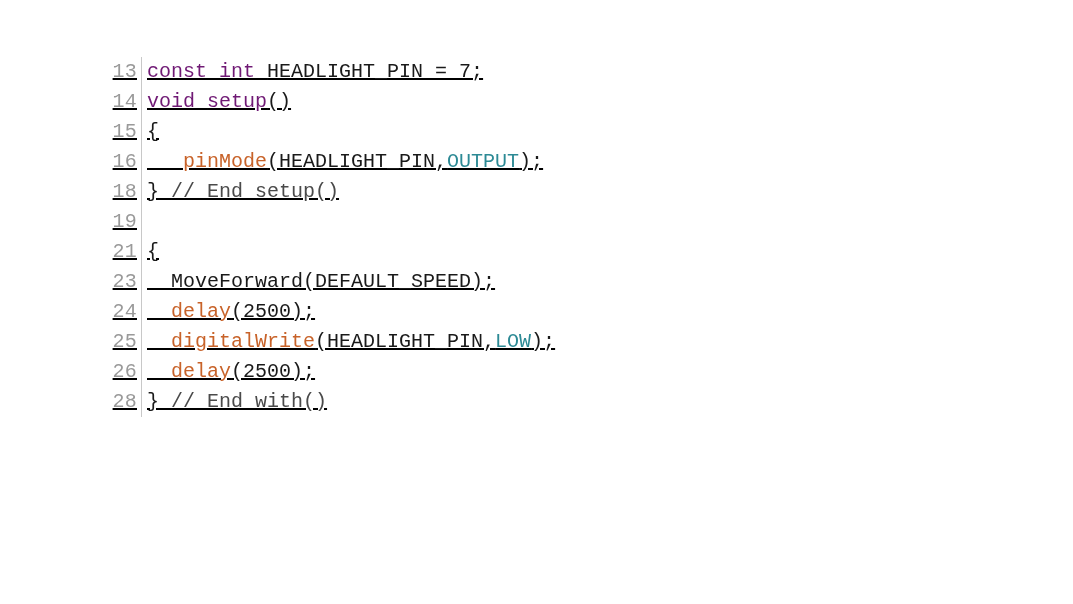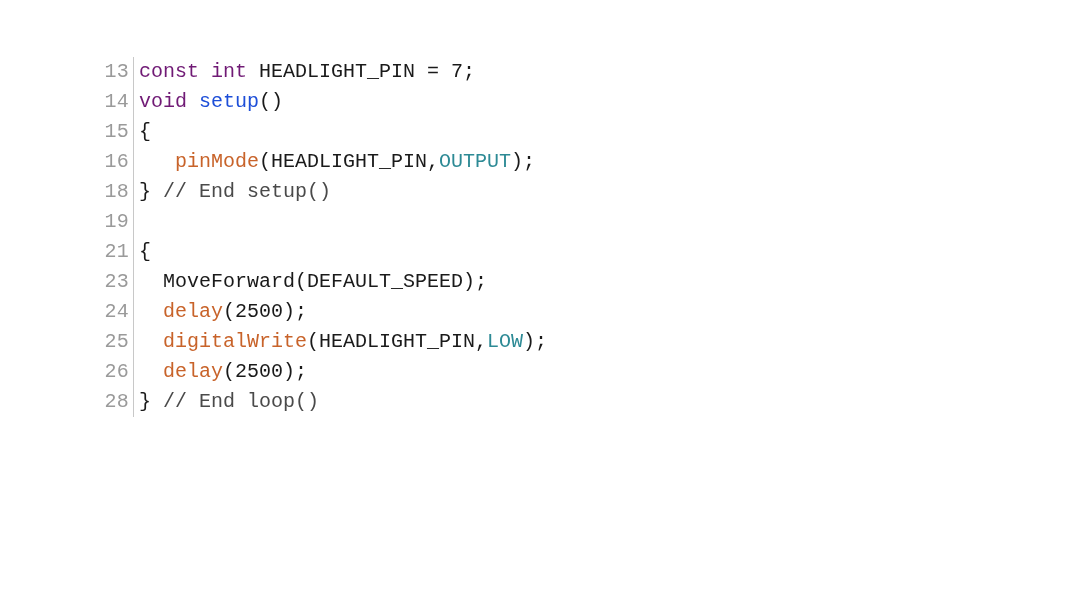--- a/index.html
+++ b/index.html
@@ -18,23 +18,24 @@
   #page {
     position: relative;
     width: 1073px;
     height: 604px;
     background: #ffffff;
   }
 
   
   #code-listing {
     position: absolute;
-    left: 96px;
+    left: 104px;
     top: 57px;
     width: 940px;
+    text-decoration: underline;
   }
 
   .code-line {
     display: flex;
     align-items: flex-start;
     height: 30px;
     line-height: 30px;
     white-space: pre;
   }
 
@@ -56,21 +57,21 @@
     padding-left: 5px;
     font-size: 20px;
     color: #1a1a1a;
     white-space: pre;
     letter-spacing: 0px;
   }
 
   
   .tk-kw       { color: #701a75; }  
   .tk-const    { color: #2d8a95; }  
-  .tk-fn       { color: #1d4ed8; }  
+  .tk-fn       { color: #701a75; }  
   .tk-lib      { color: #c8632a; }  
   .tk-plain    { color: #1a1a1a; }
   .tk-comment  { color: #7d7d7d; font-style: italic; }
   .tk-comment-plain { color: #4a4a4a; }
 
   
   #figure-caption {
     position: absolute;
     left: 55px;
     top: 552px;
@@ -92,18 +93,18 @@
       <div class="code-line"><span class="gutter">14</span><span class="code-text"><span class="tk-kw">void </span><span class="tk-fn">setup</span><span class="tk-plain">()</span></span></div>
       <div class="code-line"><span class="gutter">15</span><span class="code-text"><span class="tk-plain">{</span></span></div>
       <div class="code-line"><span class="gutter">16</span><span class="code-text"><span class="tk-plain">   </span><span class="tk-lib">pinMode</span><span class="tk-plain">(HEADLIGHT_PIN,</span><span class="tk-const">OUTPUT</span><span class="tk-plain">);</span></span></div>
       <div class="code-line"><span class="gutter">18</span><span class="code-text"><span class="tk-plain">} </span><span class="tk-comment-plain">// End setup()</span></span></div>
       <div class="code-line"><span class="gutter">19</span><span class="code-text"></span></div>
       <div class="code-line"><span class="gutter">21</span><span class="code-text"><span class="tk-plain">{</span></span></div>
       <div class="code-line"><span class="gutter">23</span><span class="code-text"><span class="tk-plain">  MoveForward(DEFAULT_SPEED);</span></span></div>
       <div class="code-line"><span class="gutter">24</span><span class="code-text"><span class="tk-plain">  </span><span class="tk-lib">delay</span><span class="tk-plain">(2500);</span></span></div>
       <div class="code-line"><span class="gutter">25</span><span class="code-text"><span class="tk-plain">  </span><span class="tk-lib">digitalWrite</span><span class="tk-plain">(HEADLIGHT_PIN,</span><span class="tk-const">LOW</span><span class="tk-plain">);</span></span></div>
       <div class="code-line"><span class="gutter">26</span><span class="code-text"><span class="tk-plain">  </span><span class="tk-lib">delay</span><span class="tk-plain">(2500);</span></span></div>
-      <div class="code-line"><span class="gutter">28</span><span class="code-text"><span class="tk-plain">} </span><span class="tk-comment-plain">// End loop()</span></span></div>
+      <div class="code-line"><span class="gutter">28</span><span class="code-text"><span class="tk-plain">} </span><span class="tk-comment-plain">// End with()</span></span></div>
     </div>
 
   <div id="figure-caption">Figure 5.</div>
 
 </div>
 
 </body></html>

